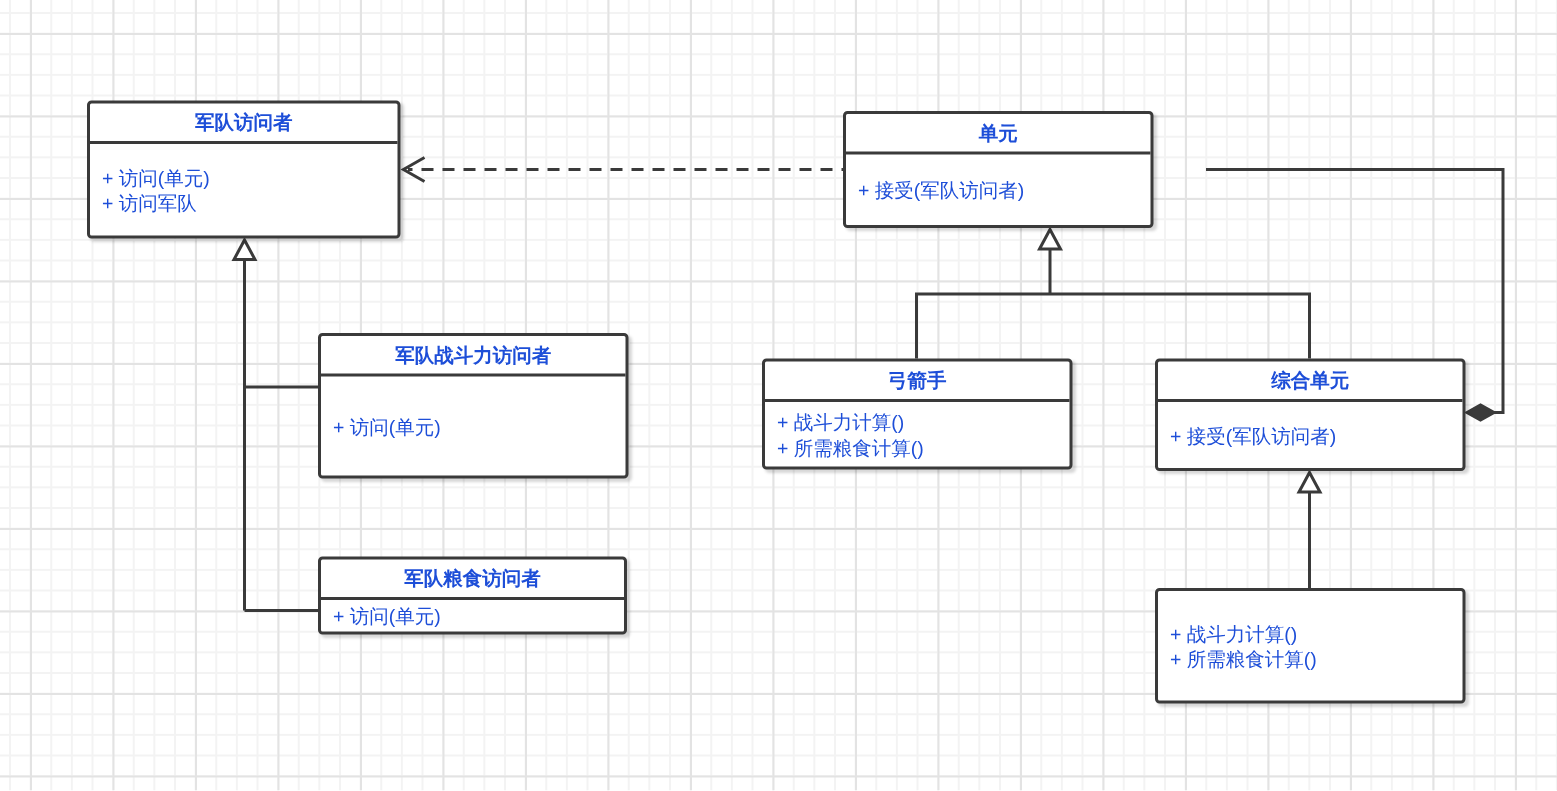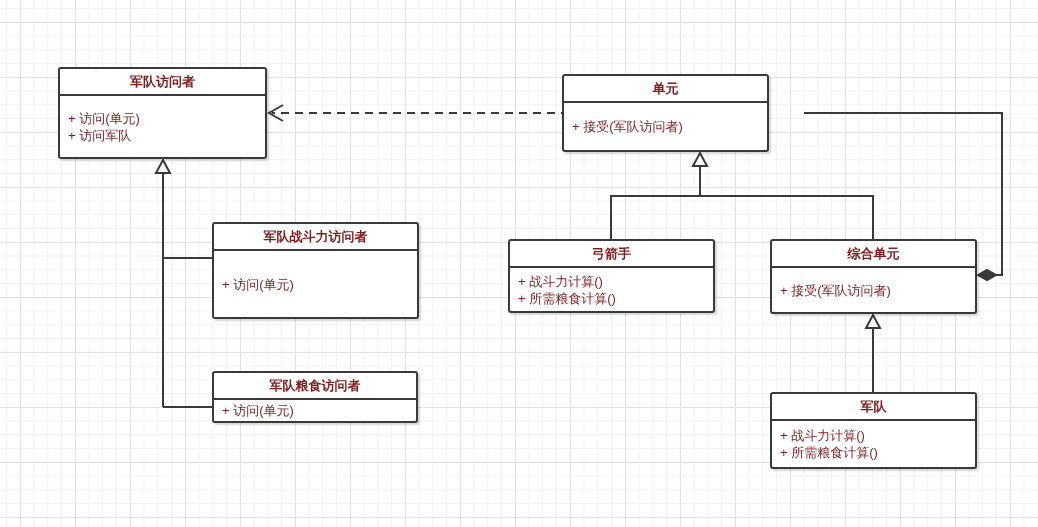--- a/index.html
+++ b/index.html
@@ -31,21 +31,21 @@
   }
   .uml-class {
     position: absolute;
     background: #ffffff;
     border: 2px solid #3a3a3a;
     border-radius: 3px;
     box-shadow: 2px 2px 2px rgba(0,0,0,0.16);
     display: flex;
     flex-direction: column;
     box-sizing: border-box;
-    color: #7f1d1d;
+    color: #1d4ed8;
   }
   .uml-title {
     height: 25px;
     min-height: 25px;
     border-bottom: 2px solid #3a3a3a;
     display: flex;
     align-items: center;
     justify-content: center;
     font-weight: bold;
     font-size: 13px;
@@ -153,20 +153,19 @@
   </div>
 
   <div class="uml-class" style="left:770px; top:239px; width:207px; height:75px;">
     <div class="uml-title">综合单元</div>
     <div class="uml-body">
       <div class="uml-method">+ 接受(军队访问者)</div>
     </div>
   </div>
 
   <div class="uml-class" style="left:770px; top:392px; width:207px; height:77px;">
-    <div class="uml-title">军队</div>
     <div class="uml-body">
       <div class="uml-method">+ 战斗力计算()</div>
       <div class="uml-method">+ 所需粮食计算()</div>
     </div>
   </div>
 
 </div>
 
 </body></html>

